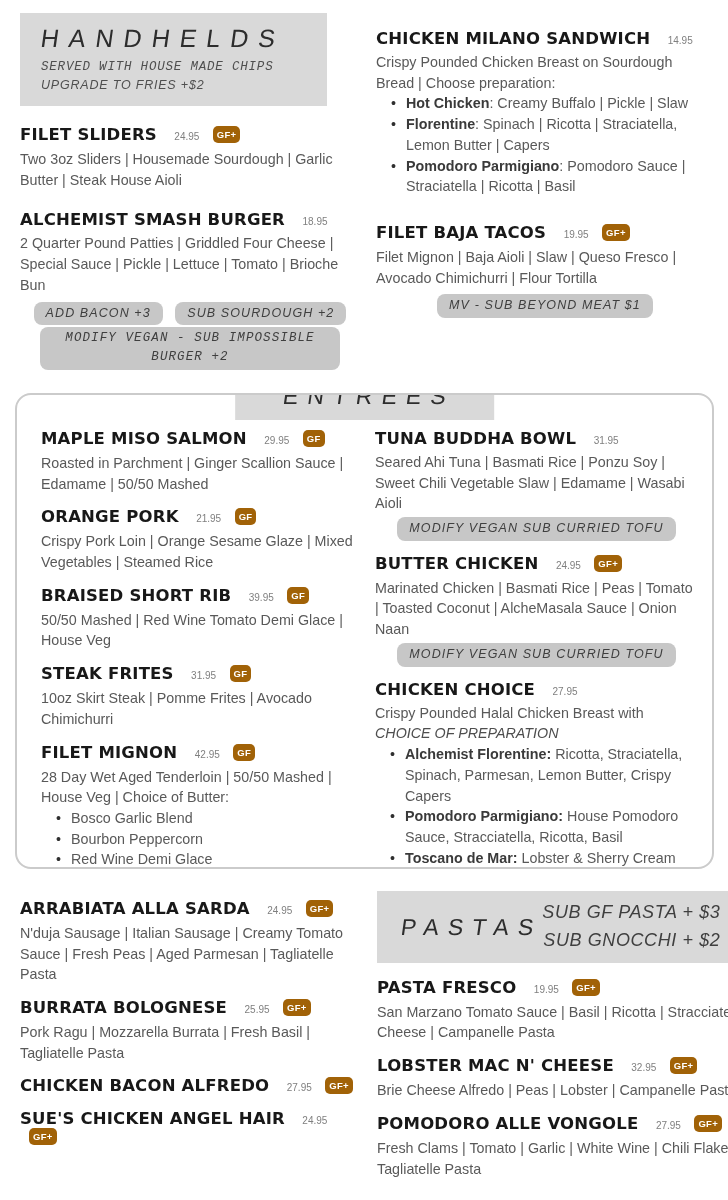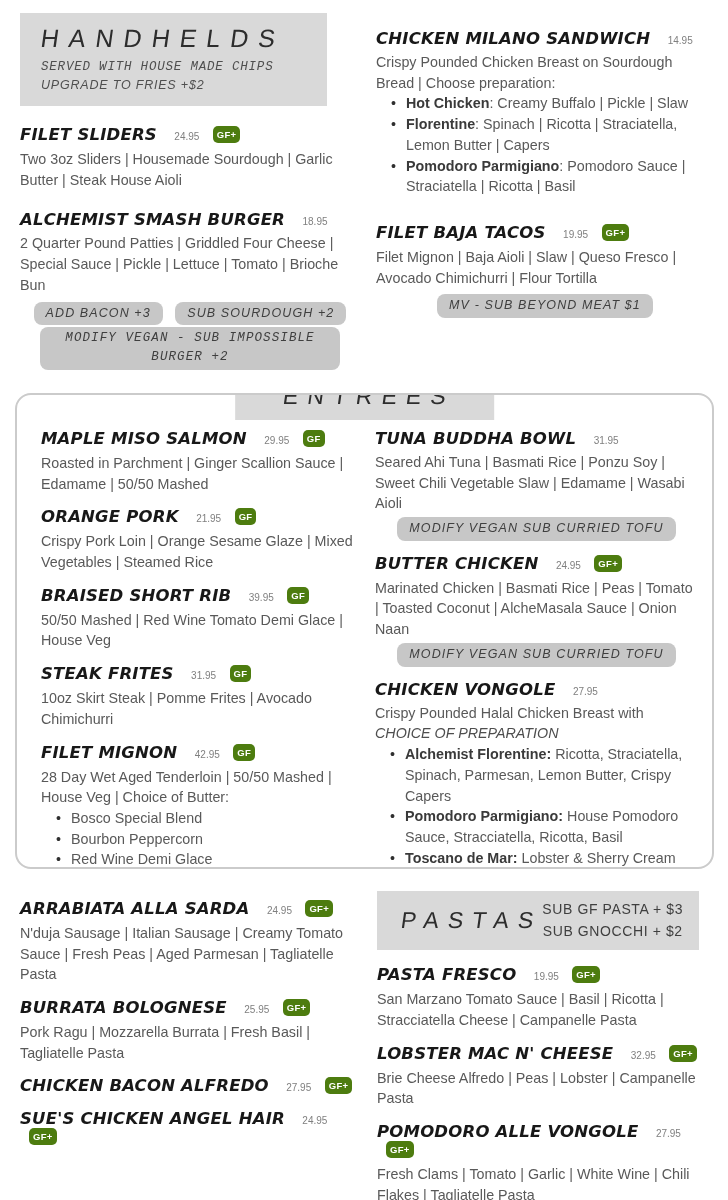--- a/index.html
+++ b/index.html
@@ -67,43 +67,43 @@
   .banner-pastas {
     display: flex;
     align-items: center;
     justify-content: space-between;
     padding: 8px 16px 8px 24px;
     margin-right: 14px;
     margin-bottom: 15px;
   }
   .banner-pastas .banner-title { font-size: 23px; letter-spacing: 9px; }
   .pastas-notes {
-    text-align: center;
-    font-size: 14px;
+    text-align: right;
+    font-style: italic;
+    font-size: 18px;
     letter-spacing: 0.6px;
     color: #3f3f3f;
     line-height: 1.55;
     white-space: nowrap;
   }
 
   
   .item { margin-bottom: 13px; }
   .item-head { margin-bottom: 4px; }
   .item-name {
     font-family: "DejaVu Sans", sans-serif;
     font-weight: 700;
-    font-style: italic;
     font-size: 16.5px;
     letter-spacing: 0.2px;
     color: #181818;
   }
   .item-price { font-size: 10px; color: #7f7f7f; margin-left: 13px; }
   .gf-badge {
     display: inline-block;
-    background: #4d7c0f;
+    background: #a16207;
     color: #ffffff;
     font-size: 9.5px;
     font-weight: 700;
     letter-spacing: 0.3px;
     padding: 3px 4px;
     border-radius: 5px;
     margin-left: 9px;
     position: relative;
     top: -2px;
   }
@@ -246,21 +246,21 @@
         <div class="item-desc">10oz Skirt Steak | Pomme Frites | Avocado Chimichurri</div>
       </div>
 
       <div class="item">
         <div class="item-head">
           <span class="item-name">FILET MIGNON</span>
           <span class="item-price">42.95</span>
           <span class="gf-badge">GF</span>
         </div>
         <div class="item-desc">28 Day Wet Aged Tenderloin | 50/50 Mashed | House Veg | Choice of Butter:</div>
-        <div class="b-line">Bosco Special Blend</div>
+        <div class="b-line">Bosco Garlic Blend</div>
         <div class="b-line">Bourbon Peppercorn</div>
         <div class="b-line">Red Wine Demi Glace</div>
       </div>
 
     </div>
     <div class="e-right">
 
       <div class="item">
         <div class="item-head">
           <span class="item-name">TUNA BUDDHA BOWL</span>
@@ -279,21 +279,21 @@
           <span class="gf-badge">GF+</span>
         </div>
         <div class="item-desc">Marinated Chicken | Basmati Rice | Peas | Tomato | Toasted Coconut | AlcheMasala Sauce | Onion Naan</div>
         <div class="tags-center" style="margin-top:3px;">
           <span class="pill">MODIFY VEGAN SUB CURRIED TOFU</span>
         </div>
       </div>
 
       <div class="item">
         <div class="item-head">
-          <span class="item-name">CHICKEN VONGOLE</span>
+          <span class="item-name">CHICKEN CHOICE</span>
           <span class="item-price">27.95</span>
         </div>
         <div class="item-desc">Crispy Pounded Halal Chicken Breast with</div>
         <div class="item-desc i-line">CHOICE OF PREPARATION</div>
         <div class="b-line"><span class="b-lead">Alchemist Florentine:</span><span> Ricotta, Straciatella, Spinach, Parmesan, Lemon Butter, Crispy Capers</span></div>
         <div class="b-line"><span class="b-lead">Pomodoro Parmigiano:</span><span> House Pomodoro Sauce, Stracciatella, Ricotta, Basil</span></div>
         <div class="b-line"><span class="b-lead">Toscano de Mar:</span><span> Lobster &amp; Sherry Cream Sauce, Sauteed Mushrooms</span></div>
 
       </div>
 

